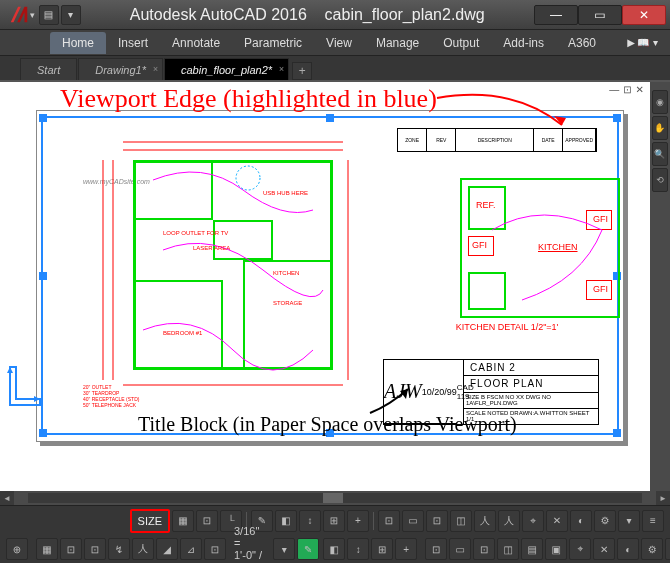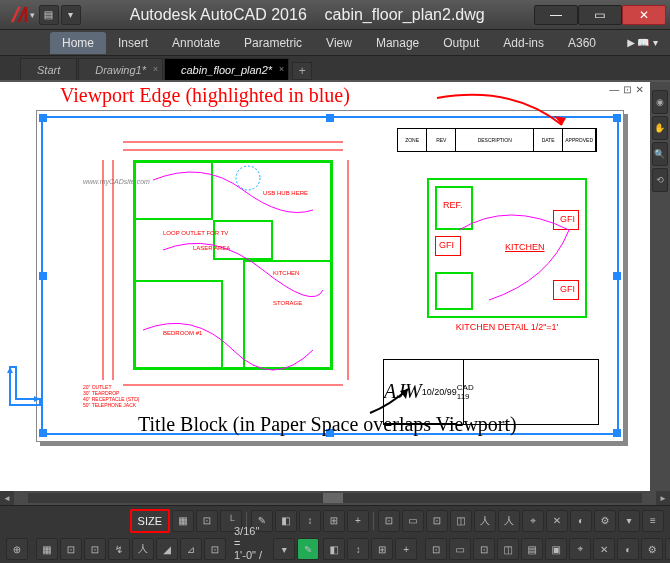--- a/index.html
+++ b/index.html
@@ -29,21 +29,21 @@
 .doctab { padding: 5px 16px 4px; background: #3a3a3a; color: #bbb; font-size: 11px; border: 1px solid #2a2a2a; border-bottom: none; margin-right: 1px; position: relative; }
 .doctab.active { background: #000000; color: #eee; }
 .doctab .x { position: absolute; right: 4px; top: 5px; font-size: 9px; color: #888; }
 .newtab { width: 20px; height: 18px; background: #3a3a3a; border: 1px solid #2a2a2a; display: flex; align-items: center; justify-content: center; color: #aaa; font-size: 12px; margin-left: 2px; }
 
 
 .drawarea { position: absolute; top: 82px; left: 0; right: 20px; bottom: 72px; background: #fff; }
 .drawctrls { position: absolute; top: 2px; right: 6px; display: flex; gap: 4px; z-index: 5; }
 .drawctrls span { font-size: 10px; color: #555; }
 
-.annot-top { position: absolute; top: 2px; left: 60px; color: #f00; font-family: "Times New Roman", serif; font-size: 20px; z-index: 6; }
+.annot-top { position: absolute; top: 2px; left: 60px; color: #f00; font-family: "Times New Roman", serif; font-size: 26px; z-index: 6; }
 .annot-arrow-top { position: absolute; top: 8px; left: 432px; width: 140px; height: 40px; z-index: 6; }
 .annot-bot { position: absolute; bottom: 55px; left: 138px; color: #000; font-family: "Times New Roman", serif; font-size: 20px; z-index: 6; }
 .annot-arrow-bot { position: absolute; bottom: 76px; left: 360px; width: 60px; height: 30px; z-index: 6; }
 
 .paper { position: absolute; top: 28px; left: 36px; width: 588px; height: 332px; background: #fff; border: 1px solid #888; box-shadow: 4px 4px 0 #888; }
 .viewport { position: absolute; top: 5px; left: 4px; right: 4px; bottom: 6px; border: 2px solid #28f; }
 .vp-handle { position: absolute; width: 8px; height: 8px; background: #28f; }
 .vp-handle.tl { top: -4px; left: -4px; } .vp-handle.tr { top: -4px; right: -4px; }
 .vp-handle.bl { bottom: -4px; left: -4px; } .vp-handle.br { bottom: -4px; right: -4px; }
 .vp-handle.tm { top: -4px; left: 50%; margin-left: -4px; }
@@ -52,21 +52,21 @@
 .vp-handle.mr { top: 50%; right: -4px; margin-top: -4px; }
 
 .floorplan { position: absolute; top: 12px; left: 40px; width: 290px; height: 260px; }
 .fp-wall { position: absolute; border: 3px solid #0d0; }
 .fp-w1 { top: 30px; left: 50px; width: 200px; height: 210px; }
 .fp-w2 { top: 90px; left: 130px; width: 60px; height: 40px; border-width: 2px; }
 .fp-note { position: absolute; color: #f00; font-size: 6px; }
 .fp-url { position: absolute; top: 48px; left: 0; color: #888; font-size: 7px; font-style: italic; }
 
 .detail { position: absolute; top: 60px; right: 30px; width: 160px; height: 180px; }
-.det-box { border: 2px solid #0d0; width: 100%; height: 140px; position: relative; }
+.det-box { border: 2px solid #0d0; width: 100%; height: 140px; position: relative; margin-left: 33px; }
 .det-label { color: #f00; font-size: 9px; position: absolute; }
 .det-title { color: #f00; font-size: 9px; text-align: center; margin-top: 4px; }
 
 .revblock { position: absolute; top: 10px; right: 20px; width: 200px; height: 24px; border: 1px solid #000; display: flex; font-size: 5px; }
 .revblock div { border-right: 1px solid #000; padding: 1px 2px; flex: 1; display: flex; align-items: center; justify-content: center; }
 
 .titleblock { position: absolute; bottom: 8px; right: 18px; width: 216px; height: 66px; border: 1px solid #000; display: flex; background: #fff; }
 .tb-left { width: 80px; border-right: 1px solid #000; display: flex; flex-direction: row; }
 .tb-ajw { flex: 2; display: flex; align-items: center; justify-content: center; font-family: "Times New Roman", serif; font-size: 20px; font-style: italic; border-bottom: 1px solid #000; }
 .tb-date { flex: 1; display: flex; align-items: center; justify-content: center; font-size: 9px; border-bottom: 1px solid #000; }
@@ -225,20 +225,26 @@
         </div>
         <div class="det-title">KITCHEN DETAIL 1/2"=1'</div>
       </div>
 
       <div class="titleblock">
         <div class="tb-left">
           <div class="tb-ajw">AJW</div>
           <div class="tb-date">10/20/99</div>
           <div class="tb-cad">CAD 119</div>
         </div>
+        <div class="tb-right">
+          <div class="tb-row">CABIN 2</div>
+          <div class="tb-row">FLOOR PLAN</div>
+          <div class="tb-row small">SIZE B  FSCM NO XX   DWG NO 1A\FLR_PLN.DWG</div>
+          <div class="tb-row small">SCALE NOTED  DRAWN:A.WHITTON  SHEET 1/1</div>
+        </div>
       </div>
     </div>
   </div>
 
   <svg class="ucs" viewBox="0 0 40 50">
     <path d="M6 44 L6 6 L12 6 L12 38 L36 38 L36 44 Z" fill="none" stroke="#28f" stroke-width="2"></path>
     <path d="M6 6 L3 12 L9 12 Z" fill="#28f"></path>
       <path d="M36 38 L30 35 L30 41 Z" fill="#28f"></path>
   </svg>
 

